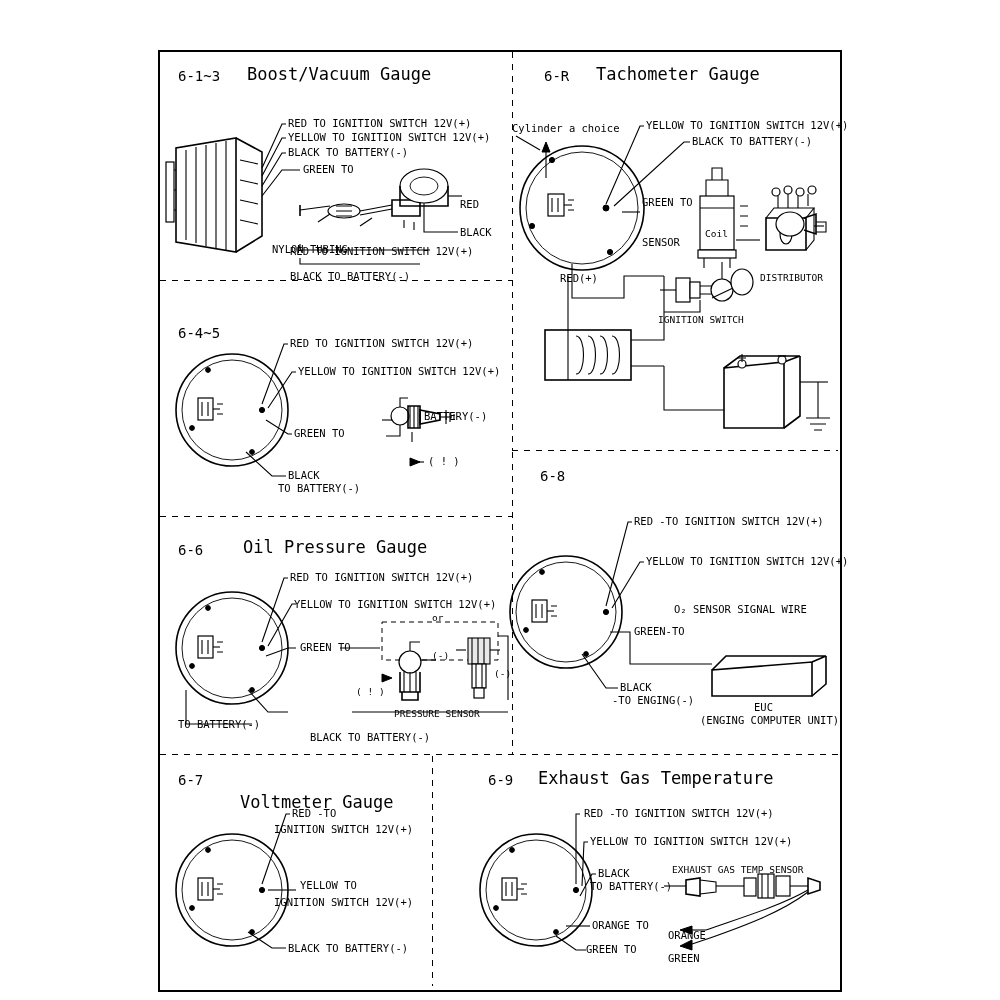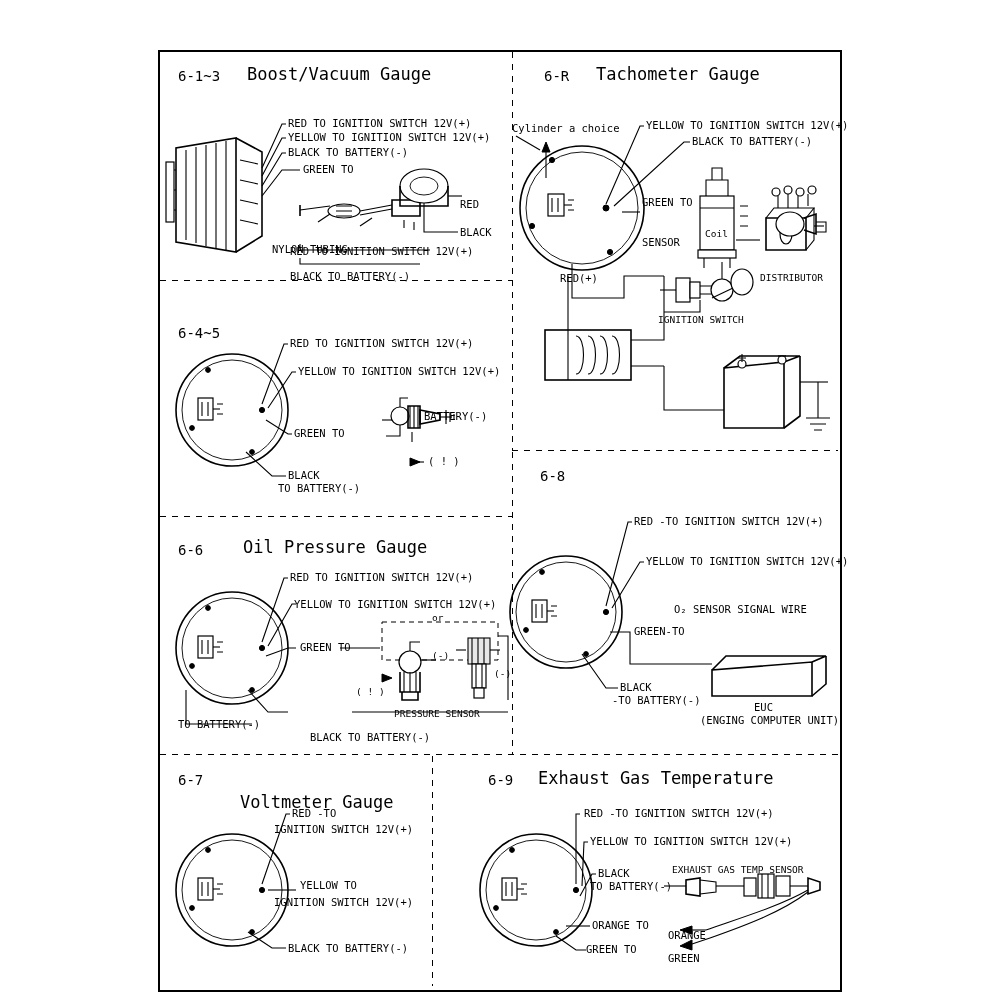--- a/index.html
+++ b/index.html
@@ -341,21 +341,21 @@
   <div class="lbl s" style="left:394px;top:708px;">PRESSURE SENSOR</div>
   <div class="lbl" style="left:178px;top:718px;">TO BATTERY(-)</div>
   <div class="lbl" style="left:310px;top:731px;">BLACK TO BATTERY(-)</div>
 
   <div class="sect-num" style="left:540px;top:468px;">6-8</div>
   <div class="lbl" style="left:634px;top:515px;">RED -TO IGNITION SWITCH 12V(+)</div>
   <div class="lbl" style="left:646px;top:555px;">YELLOW   TO IGNITION SWITCH 12V(+)</div>
   <div class="lbl" style="left:674px;top:603px;">O₂  SENSOR SIGNAL WIRE</div>
   <div class="lbl" style="left:634px;top:625px;">GREEN-TO</div>
   <div class="lbl" style="left:620px;top:681px;">BLACK</div>
-  <div class="lbl" style="left:612px;top:694px;">-TO BATTERY(-)</div>
+  <div class="lbl" style="left:612px;top:694px;">-TO ENGING(-)</div>
   <div class="lbl" style="left:754px;top:701px;">EUC</div>
   <div class="lbl" style="left:700px;top:714px;">(ENGING COMPUTER UNIT)</div>
 
   <div class="sect-num" style="left:178px;top:772px;">6-7</div>
   <div class="sect-title" style="left:240px;top:768px;margin-top:24px;">Voltmeter Gauge</div>
   <div class="lbl" style="left:292px;top:807px;">RED -TO</div>
   <div class="lbl" style="left:274px;top:823px;">IGNITION SWITCH 12V(+)</div>
   <div class="lbl" style="left:300px;top:879px;">YELLOW  TO</div>
   <div class="lbl" style="left:274px;top:896px;">IGNITION SWITCH 12V(+)</div>
   <div class="lbl" style="left:288px;top:942px;">BLACK TO BATTERY(-)</div>

